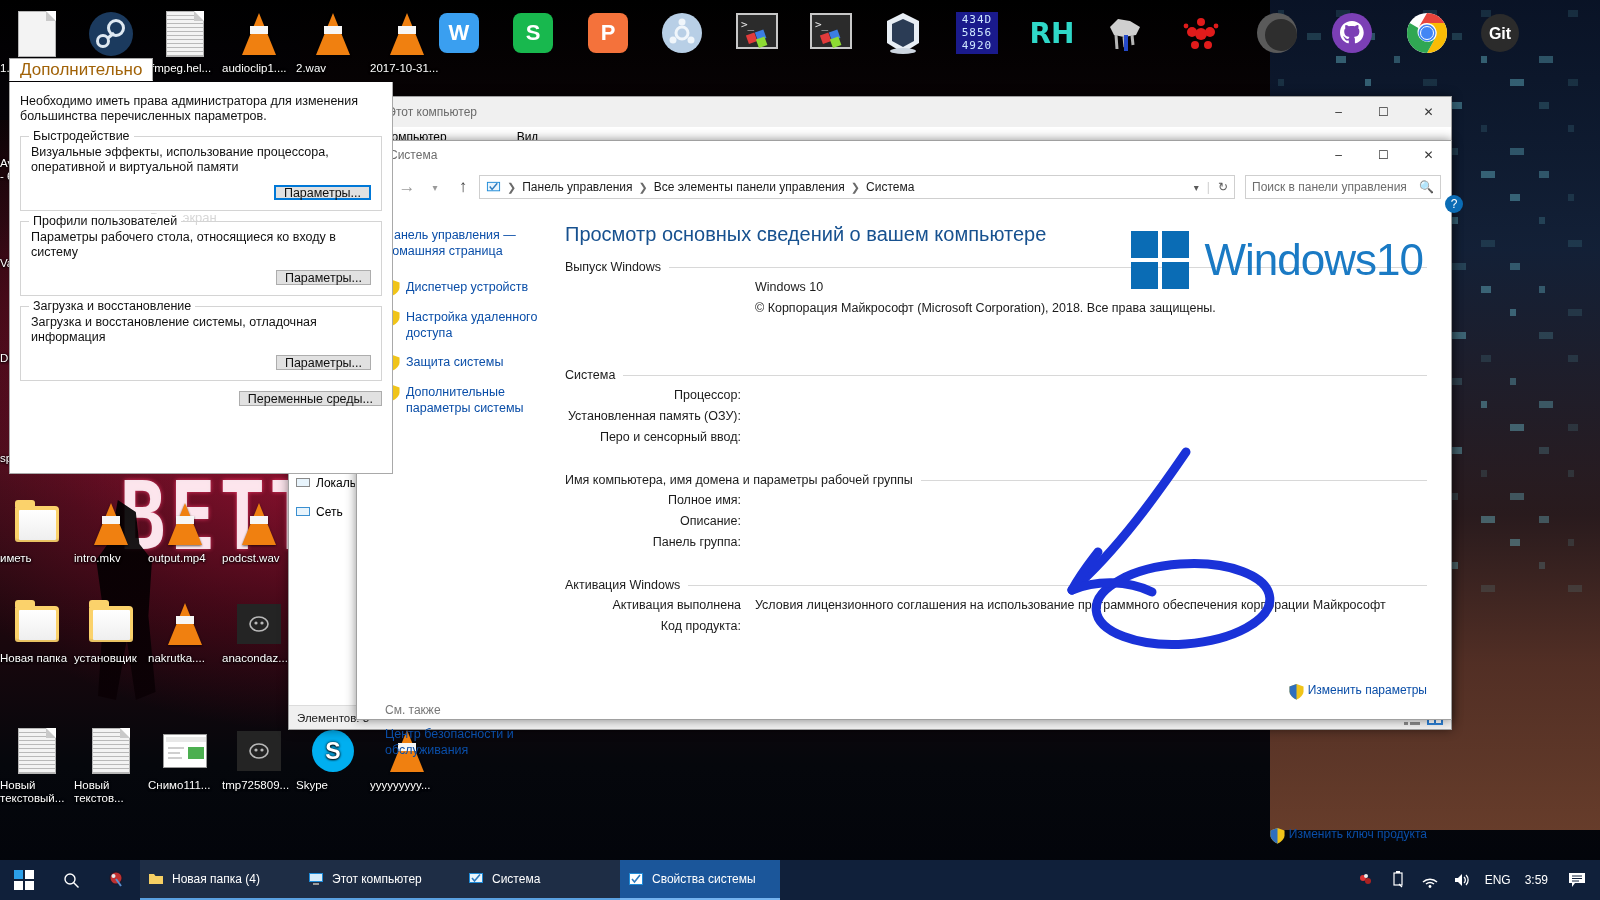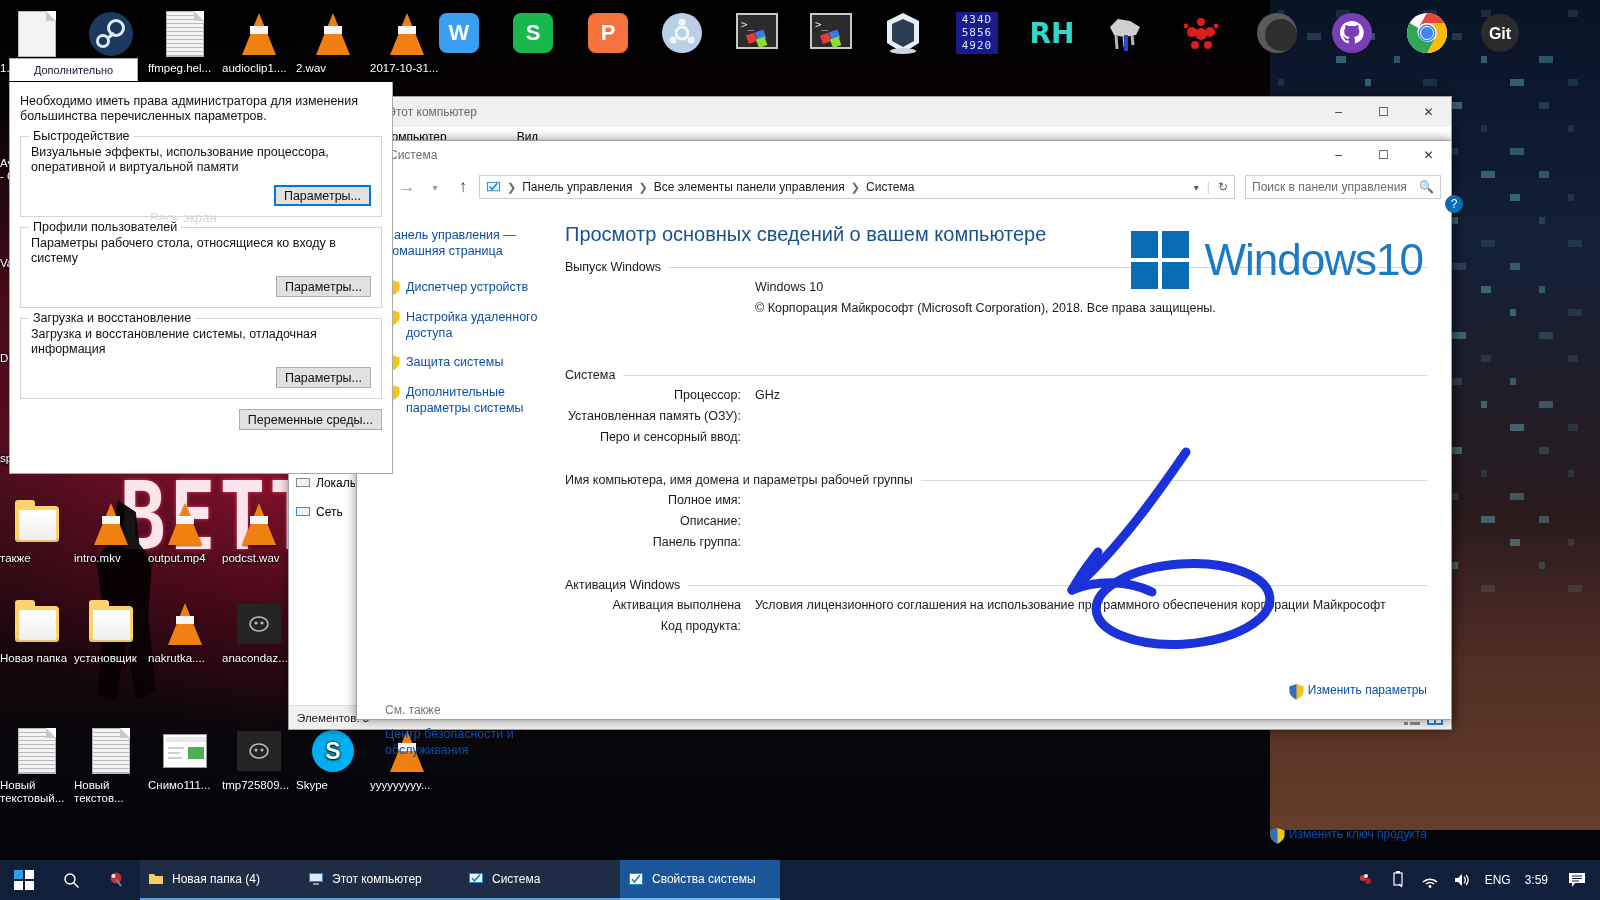--- a/index.html
+++ b/index.html
@@ -199,38 +199,38 @@
               display: flex; align-items: center; padding-left: 12px;
               font-size: 12.5px; }
   #sp-close { margin-left: auto; width: 44px; height: 28px; display: flex;
               align-items: center; justify-content: center; color: #fff;
               font-size: 14px; }
   #sp-tabs-top { display: flex; padding: 6px 8px 0 18px; gap: 0; }
   #sp-tabs-bot { display: flex; padding: 0 8px 0 8px; gap: 0;
                  border-bottom: 1px solid #a9a9a9; }
   .sptab {
     height: 23px; background: #f0f0f0; border: 1px solid #a9a9a9;
-    font-size: 11px; color: #0f172a; display: flex; align-items: center;
+    font-size: 17px; color: #a16207; display: flex; align-items: center;
     justify-content: center; padding: 0 10px; margin-right: -1px;
   }
   .sptab.r1 { flex: 1; }
   .sptab.sel { background: #ffffff; border-bottom-color: #ffffff;
                position: relative; z-index: 3; }
   #sp-page { background: #ffffff; margin: 0 8px; border: 1px solid #a9a9a9;
              border-top: none; height: 392px; padding: 12px 10px 0 10px;
              position: relative; }
   #sp-intro { font-size: 12.5px; color: #101010; line-height: 15px; margin-bottom: 12px; }
   .gbox { border: 1px solid #d4d4d4; margin-bottom: 10px; padding: 8px 10px 10px 10px;
           position: relative; }
   .gbox > .glegend { position: absolute; top: -8px; left: 8px; background: #ffffff;
                      padding: 0 4px; font-size: 12.5px; color: #101010; }
   .gbox .gdesc { font-size: 12.5px; color: #101010; line-height: 15px; }
   .btnrow { display: flex; justify-content: flex-end; margin-top: 10px; }
   .wbutton {
-    min-width: 86px; height: 21px; background: #e1e1e1; border: 1px solid #adadad;
+    min-width: 86px; height: 15px; background: #e1e1e1; border: 1px solid #adadad;
     font-size: 12.5px; color: #101010; display: flex; align-items: center;
     justify-content: center; padding: 0 8px;
   }
   .wbutton.focus { border: 2px solid #0078d7; }
   .wbutton.disabled { color: #a0a0a0; }
   #sp-footer { display: flex; justify-content: flex-end; gap: 8px;
                padding: 8px 10px 0 0; }
   #ghost-text { position: absolute; left: 140px; top: 128px; font-size: 13px;
                 color: #d7d7d7; pointer-events: none; }
 
@@ -703,21 +703,21 @@
               <path d="M18 24 L22 14 L26 24 Z" fill="#f08010"></path>
             </svg>
           </div>
         </div>
         <span class="cap">podcst.ts</span>
       </div>
       <div class="dicon" style="left:0px;top:500px;">
         <div class="glyph">
           <div class="ic-folder"></div>
         </div>
-        <span class="cap">также</span>
+        <span class="cap">иметь</span>
       </div>
       <div class="dicon" style="left:74px;top:500px;">
         <div class="glyph">
           <div class="ic-vlc"></div>
         </div>
         <span class="cap">intro.mkv</span>
       </div>
       <div class="dicon" style="left:148px;top:500px;">
         <div class="glyph">
           <div class="ic-vlc"></div>
@@ -1058,21 +1058,20 @@
               <div class="k"></div>
               <div class="v">© Корпорация Майкрософт (Microsoft Corporation), 2018. Все права защищены.</div>
             </div>
             <div style="height:36px"></div>
             <div class="sec-head">
               <span>Система</span>
               <span class="rule"></span>
             </div>
             <div class="kv">
               <div class="k">Процессор:</div>
-              <div class="v">GHz</div>
             </div>
             <div class="kv">
               <div class="k">Установленная память (ОЗУ):</div>
               <div class="v"></div>
             </div>
             <div class="kv">
               <div class="k">Перо и сенсорный ввод:</div>
               <div class="v"></div>
             </div>
             <div style="height:12px"></div>

